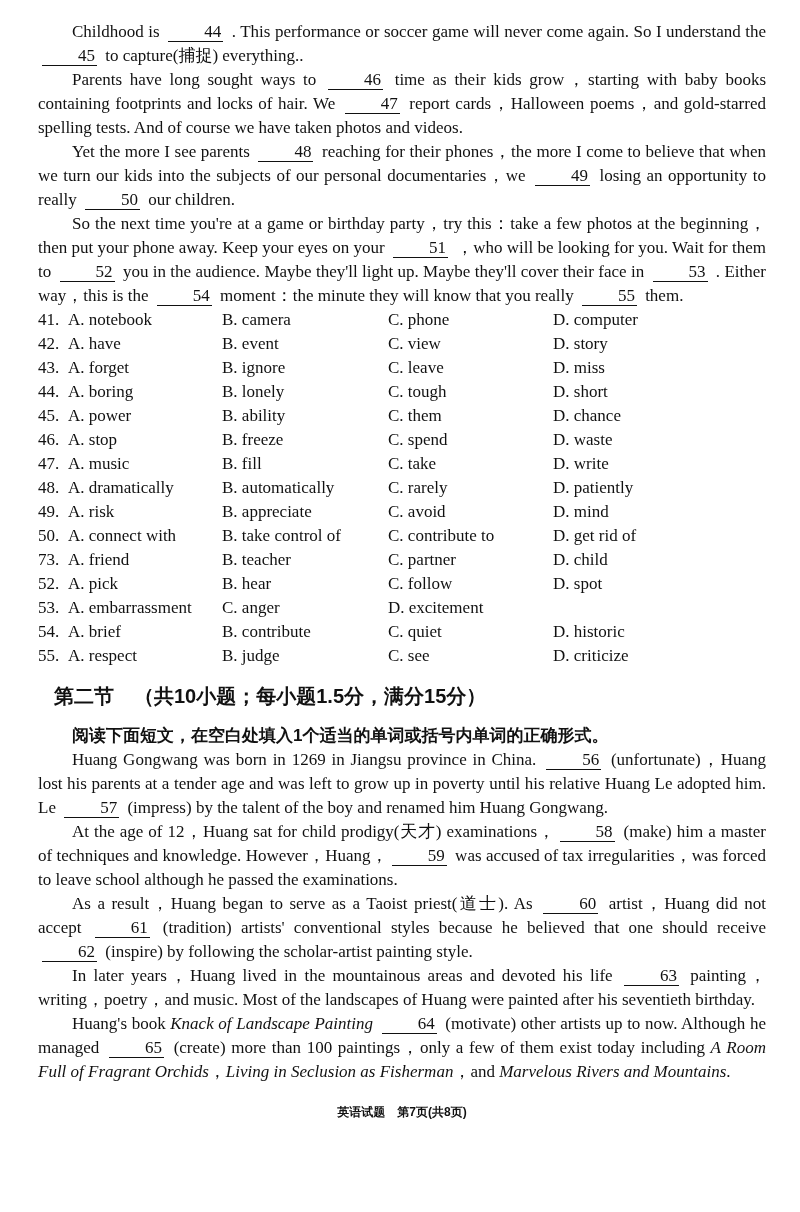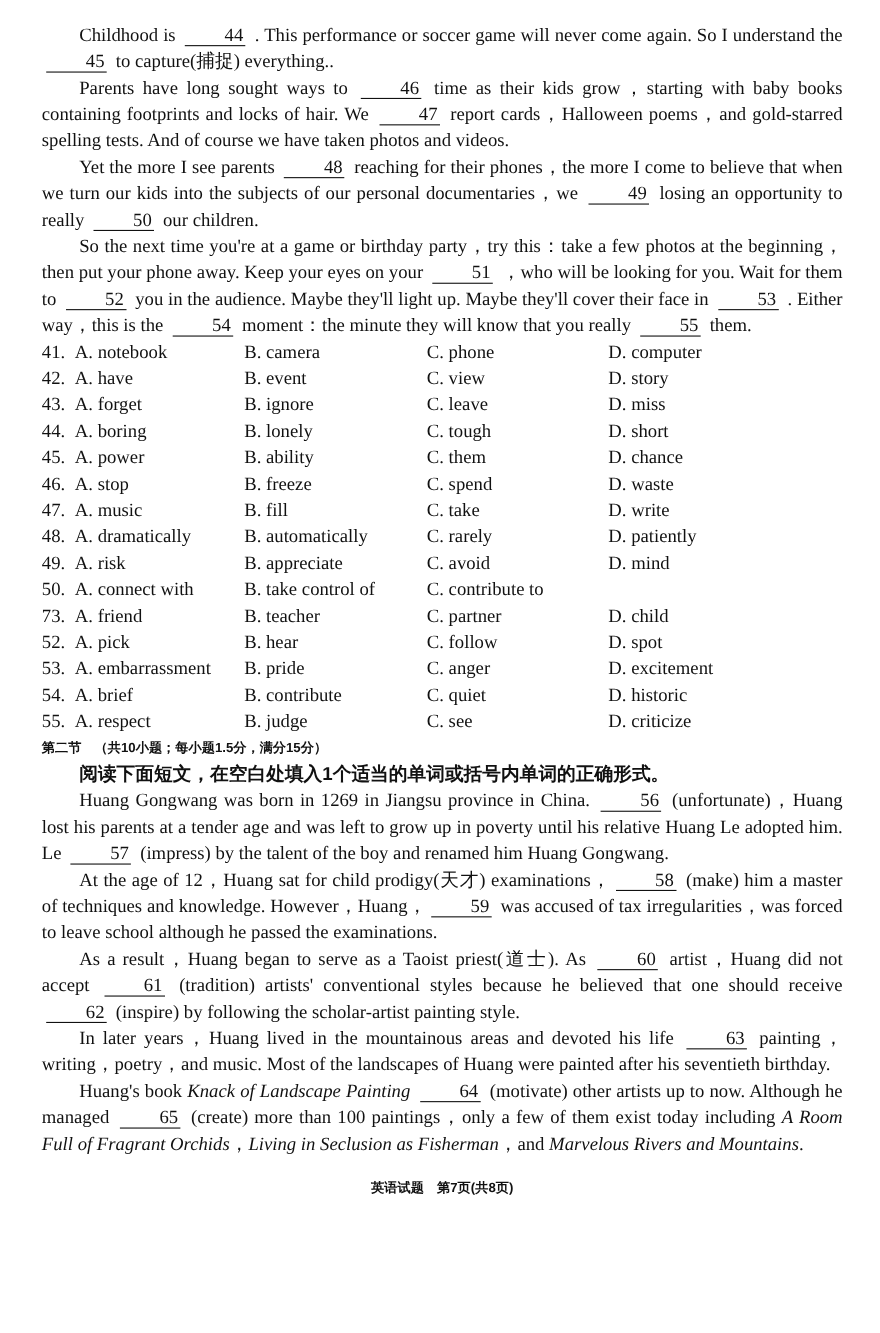--- a/index.html
+++ b/index.html
@@ -43,24 +43,24 @@
   .opt-row {
     display: grid;
     grid-template-columns: 30px 154px 166px 165px 1fr;
     height: 24px;
     line-height: 24px;
     white-space: nowrap;
   }
   .opt-num { }
   .opt-cell { }
   .sec2-title {
-    margin: 0;
+    margin: 16px;
     font-weight: bold;
     font-family: "Liberation Sans", "DejaVu Sans", sans-serif;
-    font-size: 12px;
+    font-size: 20px;
   }
   .sec2-instruction {
     margin: 0;
     text-indent: 2em;
     font-weight: bold;
     font-family: "Liberation Sans", "DejaVu Sans", sans-serif;
     font-size: 17px;
   }
   .footer {
     margin-top: 16px;
@@ -145,39 +145,39 @@
         <span class="opt-cell">A. risk</span>
         <span class="opt-cell">B. appreciate</span>
         <span class="opt-cell">C. avoid</span>
         <span class="opt-cell">D. mind</span>
       </div>
       <div class="opt-row">
         <span class="opt-num">50.</span>
         <span class="opt-cell">A. connect with</span>
         <span class="opt-cell">B. take control of</span>
         <span class="opt-cell">C. contribute to</span>
+        <span class="opt-cell">D. get rid of</span>
       </div>
       <div class="opt-row">
         <span class="opt-num">73.</span>
         <span class="opt-cell">A. friend</span>
         <span class="opt-cell">B. teacher</span>
         <span class="opt-cell">C. partner</span>
         <span class="opt-cell">D. child</span>
       </div>
       <div class="opt-row">
         <span class="opt-num">52.</span>
         <span class="opt-cell">A. pick</span>
         <span class="opt-cell">B. hear</span>
         <span class="opt-cell">C. follow</span>
         <span class="opt-cell">D. spot</span>
       </div>
       <div class="opt-row">
         <span class="opt-num">53.</span>
         <span class="opt-cell">A. embarrassment</span>
-        <span class="opt-cell">B. pride</span>
         <span class="opt-cell">C. anger</span>
         <span class="opt-cell">D. excitement</span>
       </div>
       <div class="opt-row">
         <span class="opt-num">54.</span>
         <span class="opt-cell">A. brief</span>
         <span class="opt-cell">B. contribute</span>
         <span class="opt-cell">C. quiet</span>
         <span class="opt-cell">D. historic</span>
       </div>

